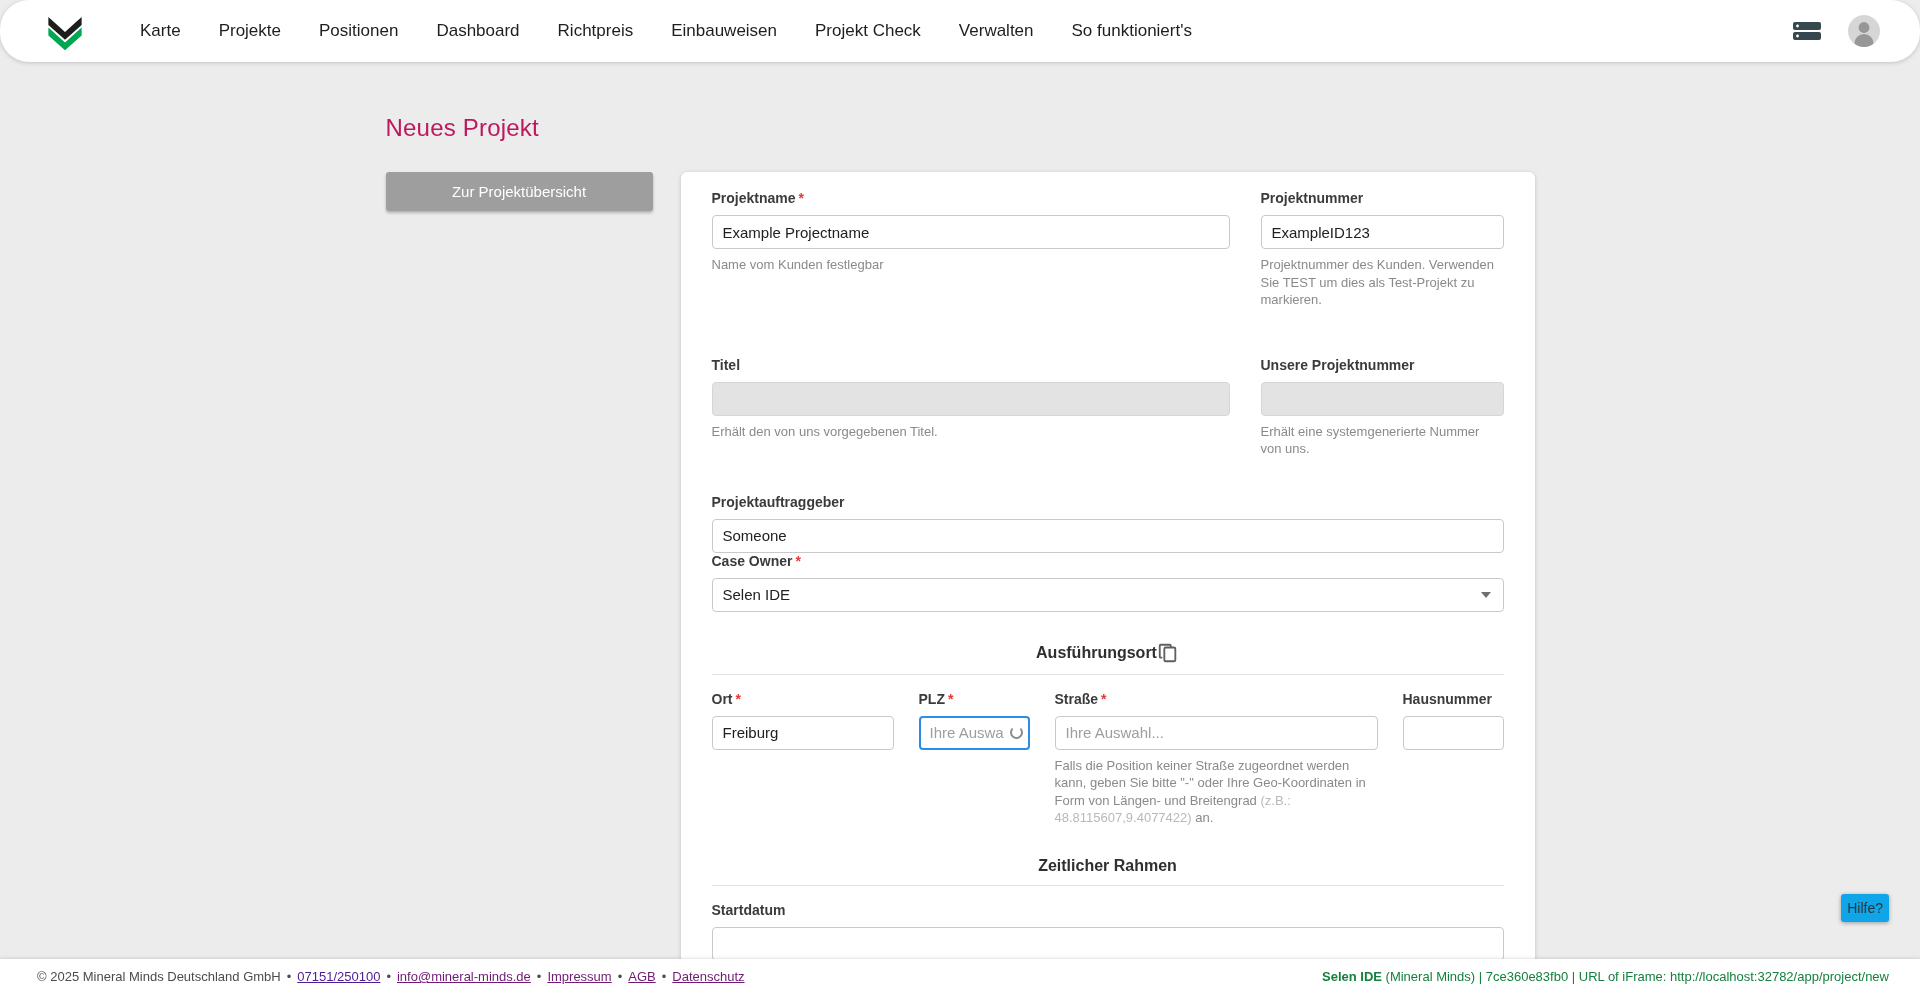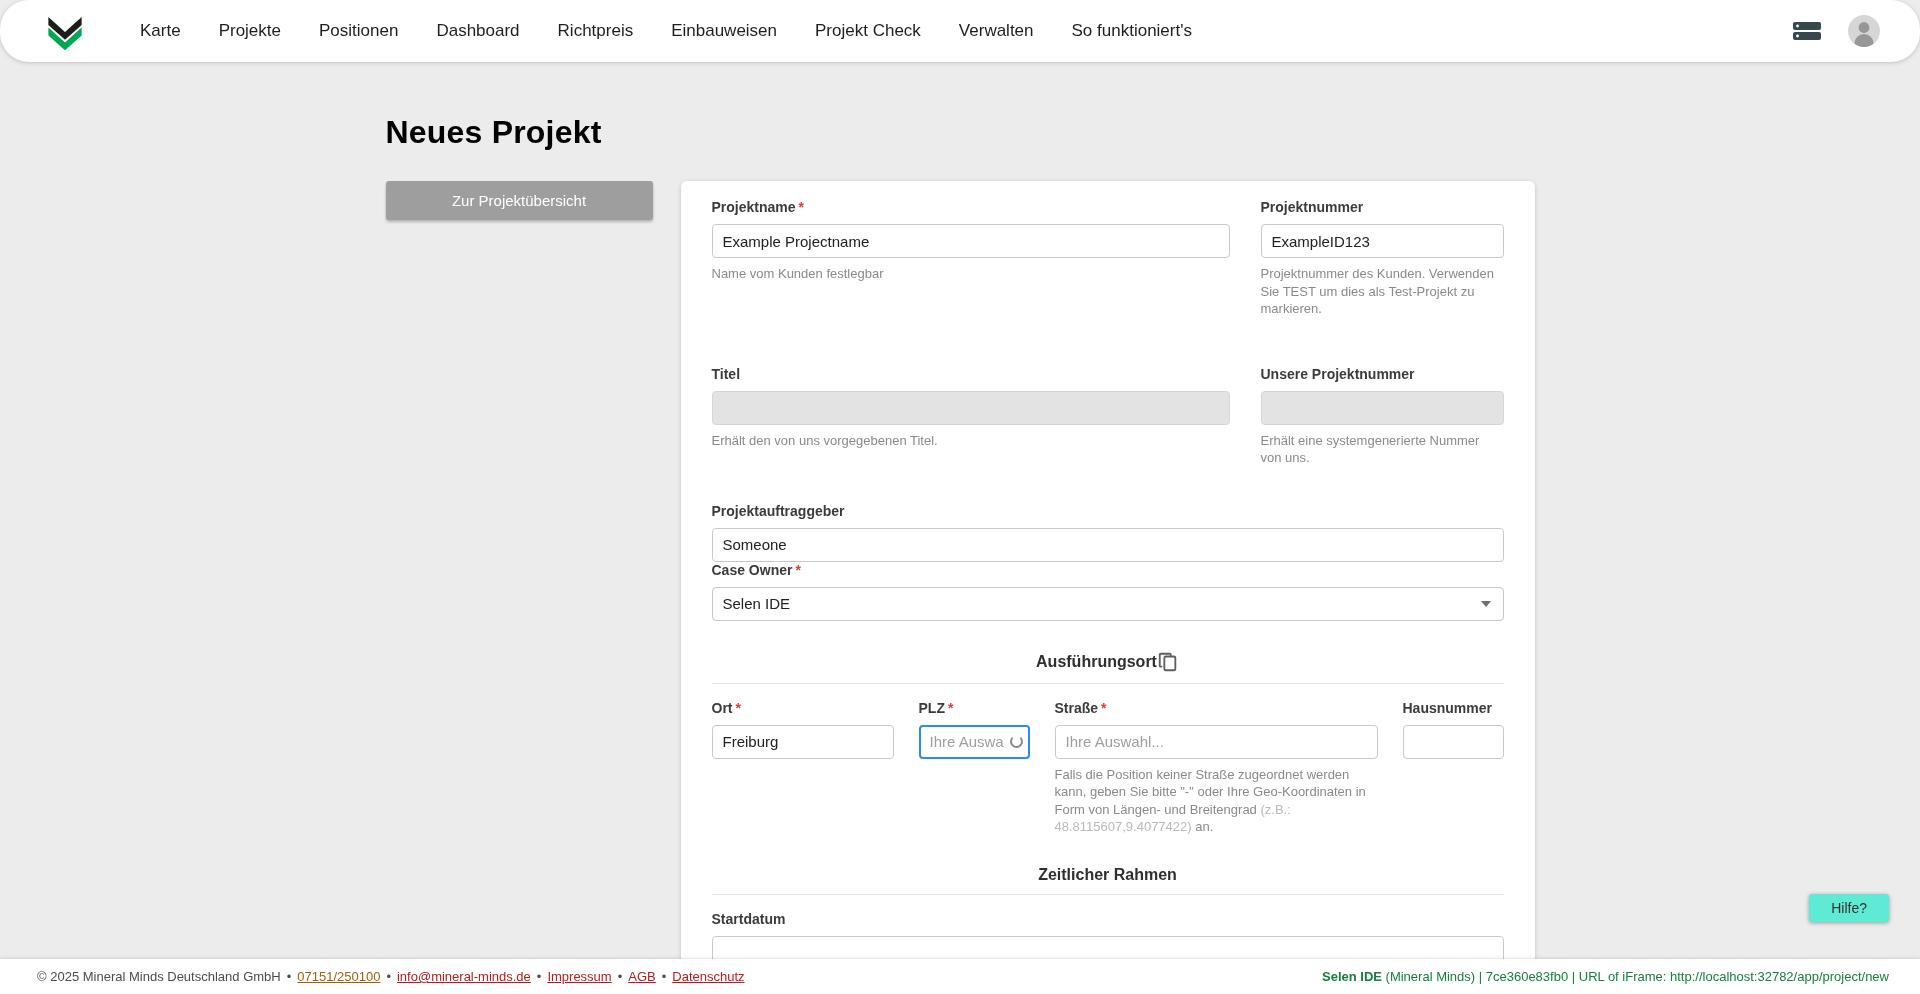--- a/index.html
+++ b/index.html
@@ -24,21 +24,21 @@
   .nav-items { display:flex; align-items:center; gap:38px; }
   .nav-item {
     font-size:17px; color:#1e1e1e; text-decoration:none; cursor:pointer; white-space:nowrap;
   }
   .nav-right { margin-left:auto; display:flex; align-items:center; gap:26px; }
   .icon-btn { cursor:pointer; display:inline-flex; align-items:center; justify-content:center; }
   .avatar { width:32px; height:32px; cursor:pointer; display:inline-flex; }
 
   
   .page { width:1149px; margin:0 auto; padding-top:52px; }
-  h1.page-title { margin:0; font-size:32px; font-weight:700; color:#000000; letter-spacing:.2px; }
+  h1.page-title { margin:0; font-size:24px; font-weight:400; color:#be185d; letter-spacing:.2px; }
   .content-row { display:flex; align-items:flex-start; gap:28px; margin-top:30px; }
   .left-col { width:267px; flex:0 0 267px; }
   .right-col { flex:1; }
 
   .back-btn {
     width:267px; height:39px;
     background:#9e9e9e; color:#ffffff;
     border:none; border-radius:3px;
     font-family:"Liberation Sans", sans-serif;
     font-size:15px; cursor:pointer;
@@ -114,40 +114,40 @@
     border:2px solid #8a8a8a; border-top-color:transparent;
     animation:spin 1.1s linear infinite;
   }
   @keyframes spin { to { transform:rotate(360deg); } }
 
   .loc-helper { grid-column:3 / 4; }
 
   
   .help-btn {
     position:fixed; right:31px; bottom:72px;
-    background:#5eead4; color:#333333;
+    background:#0ea5e9; color:#333333;
     border:none; border-radius:3px;
-    padding:6px 22px; font-size:14px;
+    padding:6px 6px; font-size:14px;
     font-family:"Liberation Sans", sans-serif;
     box-shadow:0 1px 4px rgba(0,0,0,.35);
     cursor:pointer;
   }
 
   
   .footer {
     position:fixed; left:0; bottom:0; width:1920px; height:35px;
     background:#ffffff; z-index:30;
     display:flex; align-items:center; justify-content:space-between;
     padding:0 31px 0 37px;
     font-size:13px; color:#4c4c4c;
     box-shadow:0 -1px 3px rgba(0,0,0,.12);
   }
   .footer-left { display:flex; align-items:center; gap:6px; white-space:nowrap; }
-  .flink { color:#b91c1c; text-decoration:underline; cursor:pointer; }
-  .flink.phone { color:#a16207; }
+  .flink { color:#701a75; text-decoration:underline; cursor:pointer; }
+  .flink.phone { color:#4c1d95; }
   .sep { color:#4c4c4c; }
   .footer-right { color:#15803d; white-space:nowrap; }
   .footer-right strong { font-weight:700; }
 </style>
 </head>
 <body>
 
 <nav class="navbar">
   <div class="logo">
     <svg width="42" height="42" viewBox="0 0 48 48">

